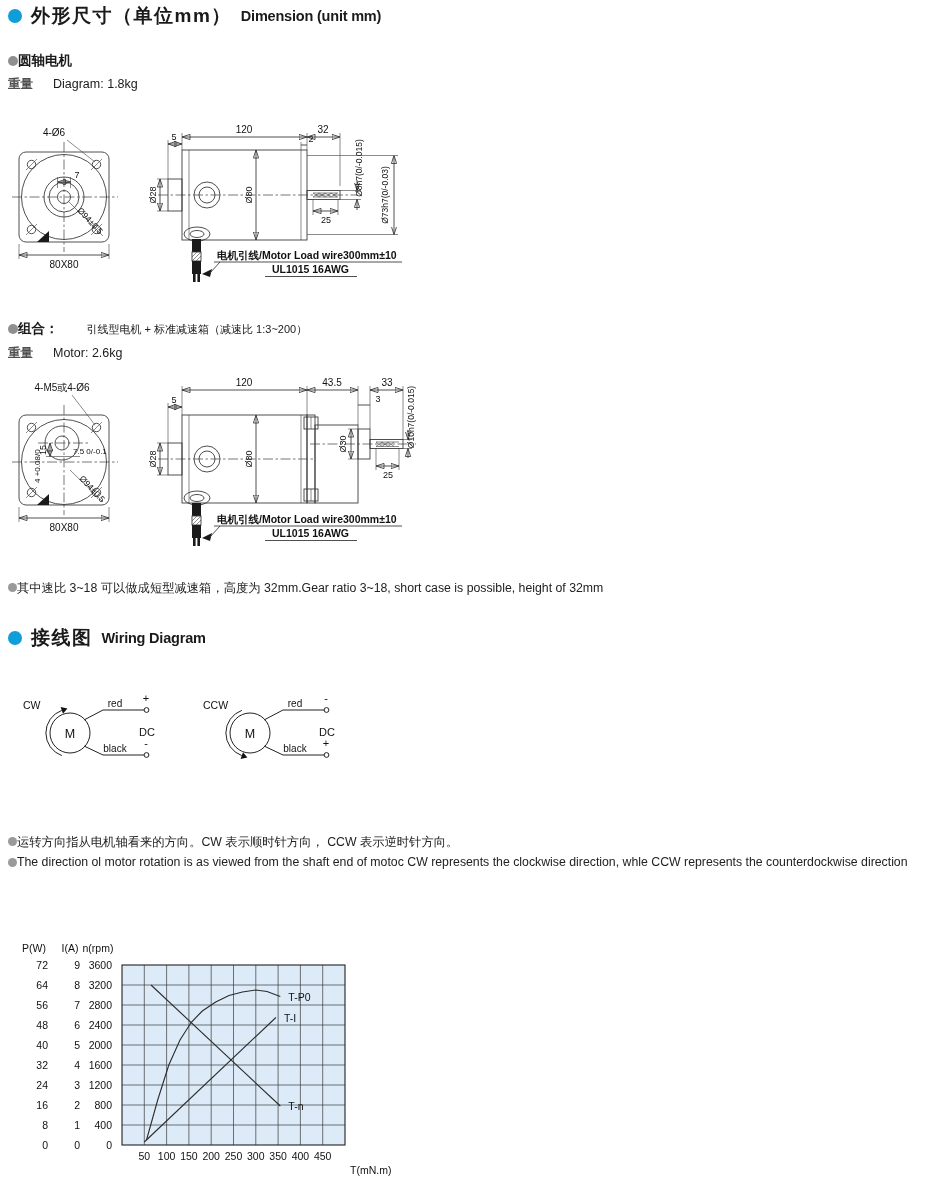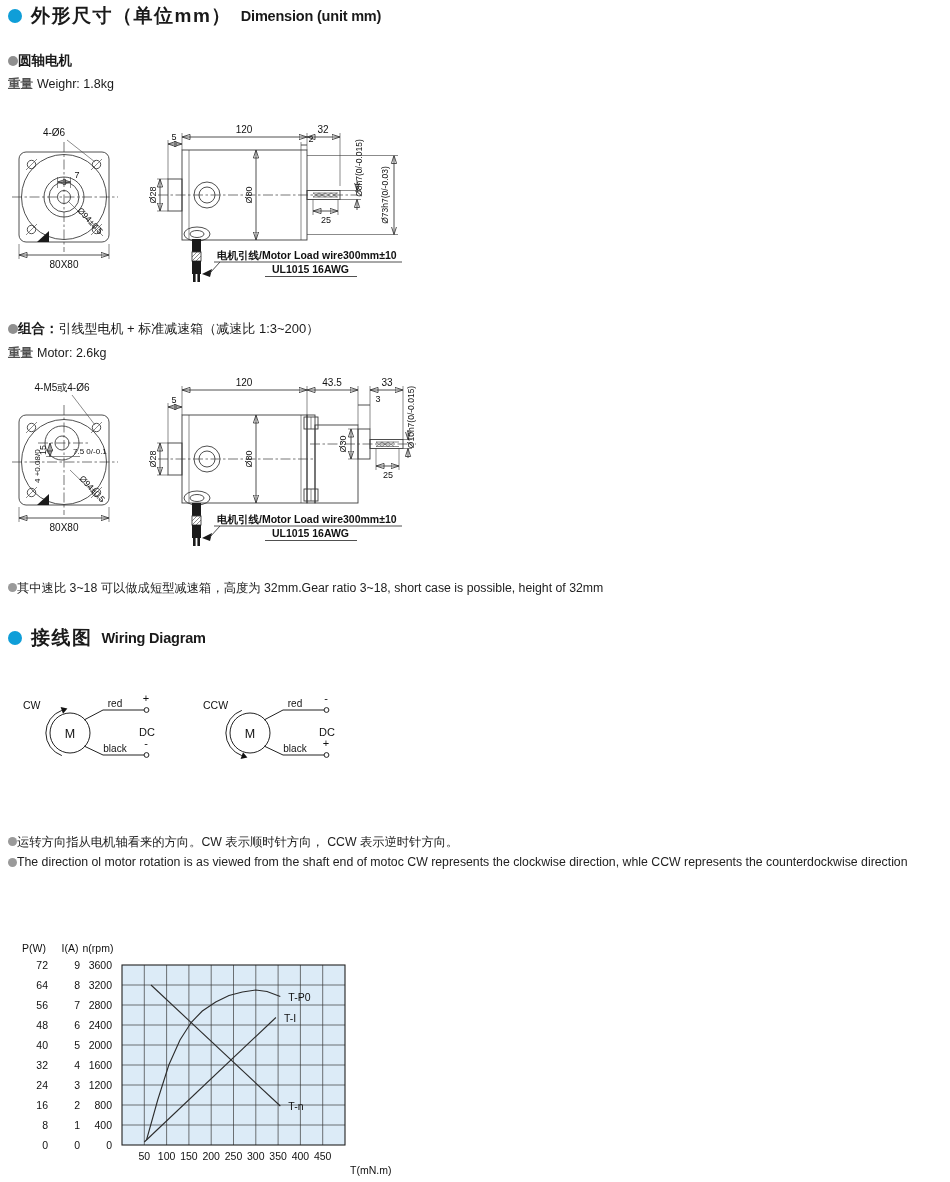--- a/index.html
+++ b/index.html
@@ -6,23 +6,23 @@
   .page{position:relative;width:950px;height:1182px;background:#fff;overflow:hidden;
         font-family:"Liberation Sans","DejaVu Sans",sans-serif;color:#1a1a1a;padding-left:8px;}
   .abs{position:absolute;}
   .sec-h{position:absolute;left:8px;display:flex;align-items:center;gap:9px;}
   .sec-h .dot{width:14px;height:14px;border-radius:50%;background:#0f9ed8;flex:0 0 auto;}
   .sec-h .zh{font-size:19px;font-weight:bold;letter-spacing:1.5px;}
   .sec-h .en{font-size:14.5px;font-weight:bold;letter-spacing:-0.2px;text-align:right;}
   .sub-h{position:absolute;left:8px;display:flex;align-items:center;}
   .sub-h .dot{width:10px;height:10px;border-radius:50%;background:#8f8f8f;flex:0 0 auto;}
   .sub-h .zh{font-size:13.5px;font-weight:bold;}
-  .sub-h .zh2{font-size:13px;font-weight:normal;}
+  .sub-h .zh2{font-size:11px;font-weight:normal;margin-left:28px;}
   .wrow{position:absolute;left:8px;font-size:12.5px;}
-  .wrow .wlabel{font-weight:bold;color:#4f4f4f;margin-right:4px;}
+  .wrow .wlabel{font-weight:bold;color:#4f4f4f;margin-right:20px;}
   .note{position:absolute;left:8px;display:flex;gap:0;align-items:flex-start;font-size:12.3px;color:#222;}
   .note .dot{width:9px;height:9px;border-radius:50%;background:#9a9a9a;flex:0 0 auto;margin-top:3px;}
   svg{overflow:visible;}
   .dwg line,.dwg rect,.dwg circle,.dwg ellipse,.dwg path,.dwg polyline{stroke:#3c3c3c;stroke-width:0.9;fill:none;}
   .dwg .cl{stroke-dasharray:10 2.5 2.5 2.5;stroke-width:0.7;}
   .dwg .thin{stroke-width:0.6;}
   .dwg text{font-family:"Liberation Sans","DejaVu Sans",sans-serif;font-size:10px;fill:#111;stroke:none;}
   .dwg .d9{font-size:9px;} .dwg .d85{font-size:8.5px;} .dwg .d8{font-size:8px;}
   .dwg .wt{font-size:10.5px;font-weight:bold;}
   .dwg .blk{fill:#1a1a1a;stroke:none;}
@@ -39,21 +39,21 @@
     <span class="dot"></span>
     <span class="zh">外形尺寸（单位mm）</span>
     <span class="en">Dimension (unit mm)</span>
   </div>
 
   <div class="sub-h" style="top:52px">
     <span class="dot"></span>
     <span class="zh">圆轴电机</span>
   </div>
   <div class="wrow" style="top:76px">
-    <span class="wlabel">重量</span><span class="wval">Weighr: 1.8kg</span>
+    <span class="wlabel">重量</span><span class="wval">Diagram: 1.8kg</span>
   </div>
 
   <svg class="abs dwg" style="left:10px;top:122px" width="460" height="175" viewBox="0 0 460 175">
     <defs>
       <marker id="mE" markerWidth="9" markerHeight="7" refX="8" refY="3" orient="auto" markerUnits="userSpaceOnUse">
           <path d="M0,0.4 L8,3 L0,5.6 Z" fill="#333" stroke="none"></path>
         </marker>
       <marker id="mS" markerWidth="9" markerHeight="7" refX="0" refY="3" orient="auto" markerUnits="userSpaceOnUse">
           <path d="M8,0.4 L0,3 L8,5.6 Z" fill="#333" stroke="none"></path>
         </marker>

